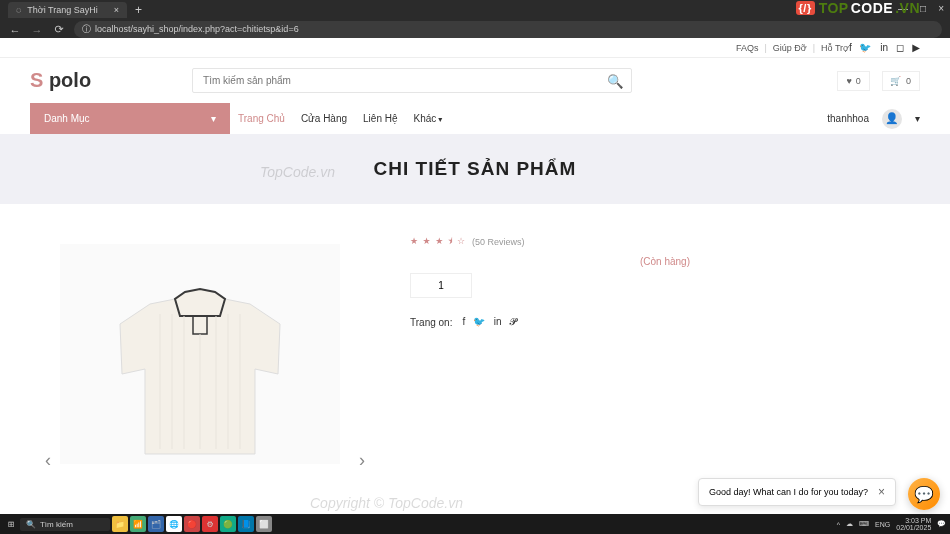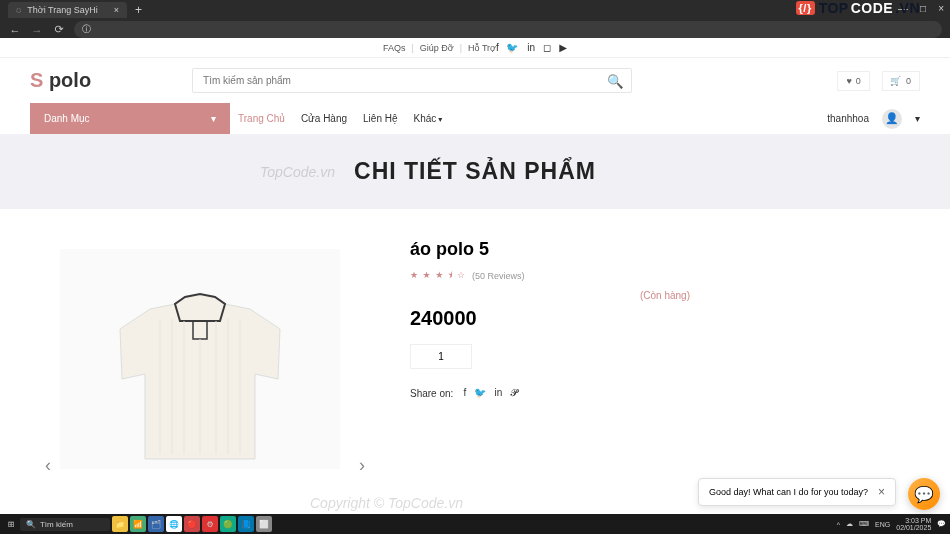--- a/index.html
+++ b/index.html
@@ -11,21 +11,21 @@
     .tab { background: #3c3c3c; color: #ccc; font-size: 9px; padding: 3px 8px; border-radius: 4px 4px 0 0; display: flex; align-items: center; gap: 6px; }
     .tab-close { margin-left: 10px; cursor: pointer; }
     .tab-new { color: #ccc; margin-left: 8px; font-size: 12px; cursor: pointer; }
     .win-controls { position: absolute; right: 6px; top: 3px; display: flex; gap: 12px; color: #ccc; font-size: 10px; }
     .addr-bar { height: 18px; display: flex; align-items: center; padding: 0 8px; gap: 8px; }
     .nav-btn { color: #888; font-size: 11px; width: 14px; text-align: center; }
     .nav-btn.active { color: #ccc; }
     .url-box { flex: 1; background: #3c3c3c; border-radius: 10px; padding: 2px 8px; color: #ccc; font-size: 9px; display: flex; align-items: center; gap: 4px; }
     
     
-    .util-bar { background: #fff; border-bottom: 1px solid #eee; height: 20px; display: flex; align-items: center; justify-content: center; padding: 0 30px; font-size: 9px; }
+    .util-bar { background: #fff; border-bottom: 1px solid #eee; height: 20px; display: flex; align-items: center; justify-content: flex-end; padding: 0 30px; font-size: 9px; }
     .util-links { display: flex; gap: 6px; color: #555; }
     .util-link { cursor: pointer; }
     .util-sep { color: #ccc; }
     .social-icons { display: flex; gap: 8px; color: #333; font-size: 10px; }
     .social-icons span { cursor: pointer; }
     
     
     .header { display: flex; align-items: center; padding: 10px 30px; gap: 20px; }
     .logo { font-size: 20px; font-weight: bold; color: #333; }
     .logo-first { color: #d08a8a; }
@@ -40,21 +40,21 @@
     .category-btn { background: #d08a8a; color: #fff; width: 200px; padding: 10px 14px; font-size: 10px; display: flex; align-items: center; justify-content: space-between; cursor: pointer; margin-left: 30px; }
     .nav-links { display: flex; align-items: center; gap: 16px; padding: 0 8px; font-size: 10px; }
     .nav-link { color: #333; cursor: pointer; }
     .nav-link.active { color: #d08a8a; }
     .nav-link .chev { font-size: 8px; margin-left: 2px; }
     .user-area { margin-left: auto; margin-right: 30px; display: flex; align-items: center; gap: 13px; font-size: 10px; color: #333; cursor: pointer; }
     .avatar { width: 20px; height: 20px; background: #e5e5e5; border-radius: 50%; display: flex; align-items: center; justify-content: center; font-size: 11px; color: #999; }
     
     
     .page-title-section { background: #f0f0f5; padding: 24px 0; text-align: center; position: relative; }
-    .page-title { font-size: 23px; font-weight: bold; color: #222; letter-spacing: 1px; }
+    .page-title { font-size: 19px; font-weight: bold; color: #222; letter-spacing: 1px; }
     .watermark1 { position: absolute; left: 260px; top: 30px; color: rgba(0,0,0,0.15); font-size: 14px; font-style: italic; pointer-events: none; }
     
     
     .product { display: flex; padding: 30px; gap: 40px; }
     .gallery { width: 340px; position: relative; height: 240px; display: flex; align-items: center; justify-content: center; }
     .gallery-arrow { position: absolute; top: 90%; color: #888; font-size: 18px; cursor: pointer; z-index: 2; }
     .gallery-arrow.left { left: 15px; }
     .gallery-arrow.right { right: 5px; }
     .product-img { width: 280px; height: 220px; }
     
@@ -81,21 +81,21 @@
     
     .taskbar { position: absolute; bottom: 0; left: 0; right: 0; height: 20px; background: #1a1a1a; display: flex; align-items: center; padding: 0 4px; gap: 2px; color: #ccc; font-size: 8px; }
     .tb-start { width: 14px; height: 14px; display: flex; align-items: center; justify-content: center; cursor: pointer; }
     .tb-search { background: #2b2b2b; padding: 2px 6px; border-radius: 2px; display: flex; align-items: center; gap: 4px; width: 90px; }
     .tb-icon { width: 16px; height: 16px; border-radius: 2px; cursor: pointer; display: flex; align-items: center; justify-content: center; }
     .tb-right { margin-left: auto; display: flex; align-items: center; gap: 6px; font-size: 7px; }
     .tb-time { text-align: right; line-height: 1; }
     
     
     .topcode-logo { position: absolute; top: 0px; right: 30px; color: #fff; font-size: 14px; font-weight: bold; letter-spacing: 0.5px; z-index: 100; display: flex; align-items: center; gap: 2px; }
-    .topcode-logo .red { color: #0f172a; }
+    .topcode-logo .red { color: #4d7c0f; }
     .topcode-icon { background: #e74c3c; color:#fff; padding: 1px 3px; border-radius: 3px; font-size: 11px; margin-right: 2px;}
   </style>
 </head>
 <body>
 
 <div class="topcode-logo">
   <span class="topcode-icon">{/}</span>
   <span class="red">TOP</span>
     <span>CODE</span>
     <span class="red">.VN</span>
@@ -114,20 +114,21 @@
       <span>□</span>
       <span>×</span>
     </div>
   </div>
   <div class="addr-bar">
     <span class="nav-btn active">←</span>
     <span class="nav-btn">→</span>
     <span class="nav-btn active">⟳</span>
     <div class="url-box">
       <span>ⓘ</span>
+      <span>localhost/sayhi_shop/index.php?act=chitietsp&amp;id=6</span>
     </div>
   </div>
 </div>
 
 <div class="util-bar">
   <div class="util-links">
     <span class="util-link">FAQs</span>
     <span class="util-sep">|</span>
     <span class="util-link">Giúp Đỡ</span>
     <span class="util-sep">|</span>
@@ -197,32 +198,30 @@
       <line x1="112" y1="70" x2="112" y2="205" stroke="#e8e4dc" stroke-width="1"></line>
       <line x1="124" y1="72" x2="124" y2="205" stroke="#e8e4dc" stroke-width="1"></line>
       <line x1="140" y1="90" x2="140" y2="205" stroke="#e8e4dc" stroke-width="1"></line>
       <line x1="156" y1="72" x2="156" y2="205" stroke="#e8e4dc" stroke-width="1"></line>
       <line x1="168" y1="70" x2="168" y2="205" stroke="#e8e4dc" stroke-width="1"></line>
       <line x1="180" y1="70" x2="180" y2="205" stroke="#e8e4dc" stroke-width="1"></line>
     </svg>
     <span class="gallery-arrow right">›</span>
   </div>
   <div class="details">
-    <h2 class="prod-title">áo polo 5</h2>
     <div class="rating-row">
       <span class="stars">★ ★ ★ ⯨ ☆</span>
       <span>(50 Reviews)</span>
     </div>
     <div class="stock">(Còn hàng)</div>
-    <div class="price">240000</div>
     <div class="cart-row">
       <input class="qty-input" value="1" style="">
     </div>
     <div class="share-row">
-      <span>Share on:</span>
+      <span>Trang on:</span>
       <div class="share-icons">
         <span>f</span>
         <span>🐦</span>
         <span>in</span>
         <span>𝓟</span>
       </div>
     </div>
   </div>
 </div>
 

